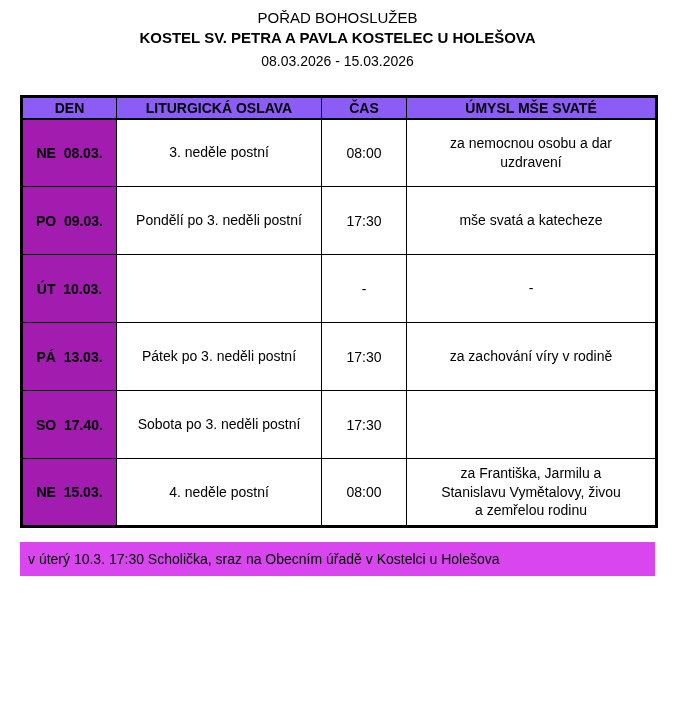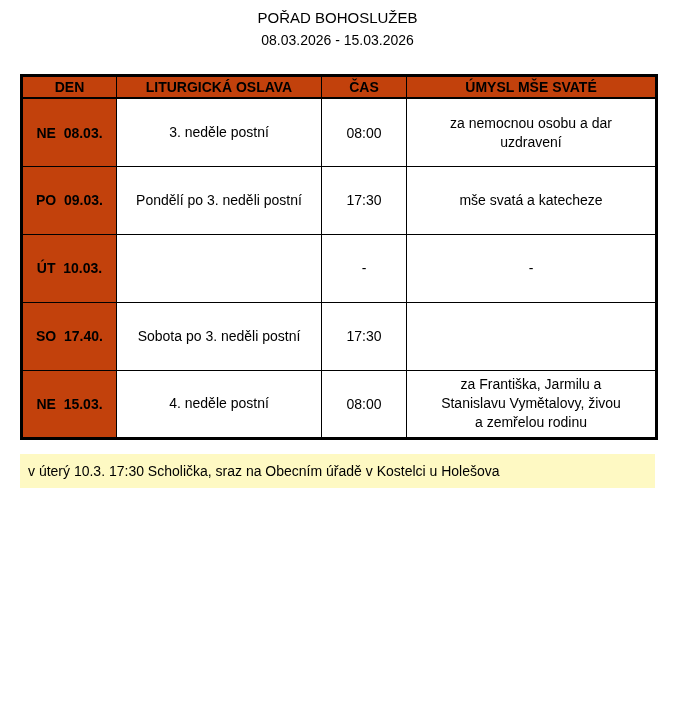--- a/index.html
+++ b/index.html
@@ -46,53 +46,54 @@
   col.c-umysl  { width: 250px; }
   .schedule th, .schedule td {
     border: 1px solid #000;
     font-size: 14px;
     text-align: center;
     vertical-align: middle;
     padding: 2px 6px;
     box-sizing: border-box;
   }
   .schedule th {
-    background: #c2410c;
+    background: #8b5cf6;
     font-weight: bold;
     height: 22px;
     border-bottom: 2px solid #000;
     padding: 2px 4px;
   }
   .schedule tbody tr { height: 68px; }
   td.day-cell {
-    background: #c2410c;
+    background: #a21caf;
     font-weight: bold;
     white-space: pre;
   }
   td.intention-cell {
     padding: 2px 30px;
     line-height: 1.35;
   }
   td.celebration-cell { line-height: 1.35; }
   .footer-note {
     margin-top: 14px;
     width: 635px;
     box-sizing: border-box;
-    background: #fef9c3;
+    background: #d946ef;
     padding: 9px 8px;
     font-size: 14px;
   }
 </style>
 </head>
 <body>
 
 <div class="page">
 
   <div class="doc-header">
     <div class="doc-title">POŘAD BOHOSLUŽEB</div>
+    <div class="doc-subtitle">KOSTEL SV. PETRA A PAVLA KOSTELEC U HOLEŠOVA</div>
     <div class="doc-daterange">08.03.2026 - 15.03.2026</div>
   </div>
 
   <table class="schedule">
     <colgroup>
       <col class="c-den">
       <col class="c-oslava">
       <col class="c-cas">
       <col class="c-umysl">
     </colgroup>
@@ -121,20 +122,26 @@
 
     <tr>
       <td class="day-cell">ÚT  10.03.</td>
       <td class="celebration-cell"></td>
       <td class="time-cell">-</td>
       <td class="intention-cell">-</td>
     </tr>
 
 
 
+    <tr>
+      <td class="day-cell">PÁ  13.03.</td>
+      <td class="celebration-cell">Pátek po 3. neděli postní</td>
+      <td class="time-cell">17:30</td>
+      <td class="intention-cell">za zachování víry v rodině</td>
+    </tr>
 
     <tr>
       <td class="day-cell">SO  17.40.</td>
       <td class="celebration-cell">Sobota po 3. neděli postní</td>
       <td class="time-cell">17:30</td>
       <td class="intention-cell"></td>
     </tr>
 
     <tr>
       <td class="day-cell">NE  15.03.</td>

